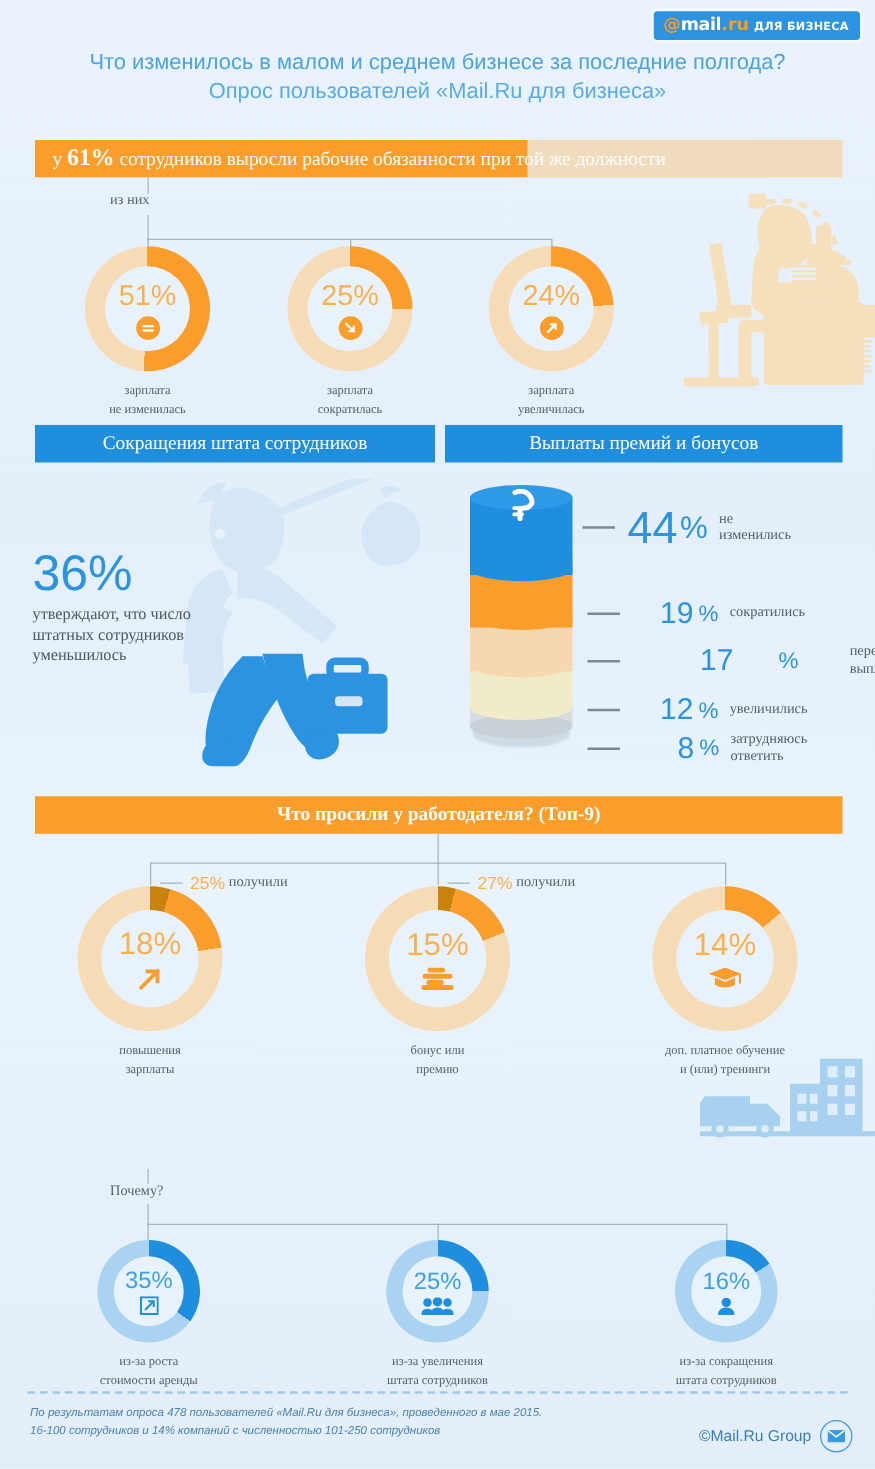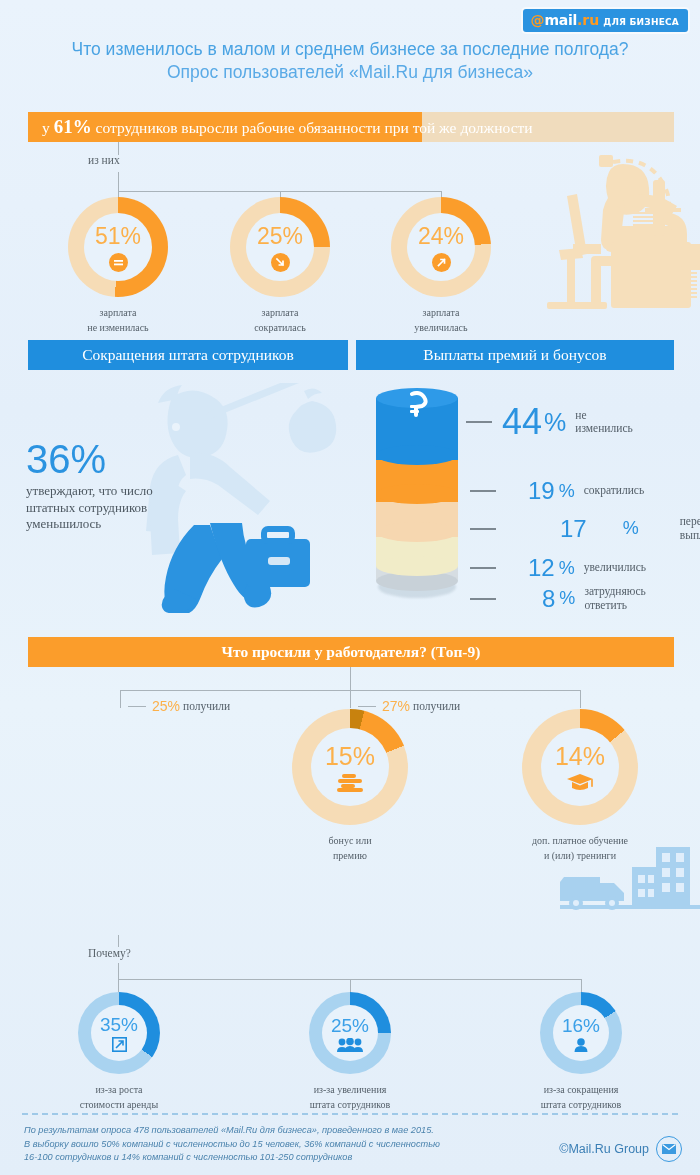--- a/index.html
+++ b/index.html
@@ -407,20 +407,33 @@
     <span style="color:#fcb04a;font-size:14px;font-family:'Liberation Sans',sans-serif;margin-left:6px;">25%</span>
     <span style="color:#55606a;font-size:11.5px;margin-left:3px;">получили</span>
   </div>
 
   <div style="position:absolute;left:358px;top:698px;display:flex;align-items:center;">
     <span style="width:18px;height:1px;background:#a9b3ba;display:inline-block;"></span>
     <span style="color:#fcb04a;font-size:14px;font-family:'Liberation Sans',sans-serif;margin-left:6px;">27%</span>
     <span style="color:#55606a;font-size:11.5px;margin-left:3px;">получили</span>
   </div>
 
+  <div class="donut" style="left:62px; top:709px;">
+    <div class="ring" style="width:116px;height:116px;background:conic-gradient(#c8820e 0 4.5%, #fb9d2b 4.5% 22.5%, #f6dcb6 22.5% 100%);"></div>
+    <div class="hole" style="left:19px;top:19px;width:78px;height:78px;">
+      <div class="pct" style="color:#fcb04a;font-size:25px;">18%</div>
+      <svg width="22" height="22" viewBox="0 0 22 22" style="margin-top:2px;">
+        <path d="M4 18 L17 5 M9 5 L17 5 L17 13" stroke="#fb9d2b" stroke-width="3" fill="none" stroke-linecap="square"></path>
+      </svg>
+    </div>
+    <div class="sub" style="top:124px;">
+      <div>повышения</div>
+      <div>зарплаты</div>
+    </div>
+  </div>
 
   <div class="donut" style="left:292px; top:709px;">
     <div class="ring" style="width:116px;height:116px;background:conic-gradient(#c8820e 0 4%, #fb9d2b 4% 19%, #f6dcb6 19% 100%);"></div>
     <div class="hole" style="left:19px;top:19px;width:78px;height:78px;">
       <div class="pct" style="color:#fcb04a;font-size:25px;">15%</div>
       <svg width="26" height="18" viewBox="0 0 26 18" style="margin-top:3px;">
         <g fill="#fb9d2b">
           <rect x="5" y="0" width="14" height="4" rx="2"></rect>
           <rect x="1" y="5" width="14" height="4" rx="2"></rect>
           <rect x="11" y="5" width="14" height="4" rx="2"></rect>
@@ -511,21 +524,20 @@
     </div>
     <div class="sub" style="top:90px;">
       <div>из-за сокращения</div>
       <div>штата сотрудников</div>
     </div>
   </div>
 
   <div class="foot-rule"></div>
   <div class="foot-txt">
     <div>По результатам опроса 478 пользователей «Mail.Ru для бизнеса», проведенного в мае 2015.</div>
-    <div>В выборку вошло 50% компаний с численностью до 15 человек, 36% компаний с численностью</div>
     <div>16-100 сотрудников и 14% компаний с численностью 101-250 сотрудников</div>
   </div>
   <div class="foot-brand">
     <span>©Mail.Ru Group</span>
     <span class="env-circle">
       <svg width="14" height="10" viewBox="0 0 14 10">
         <rect x="0.5" y="0.5" width="13" height="9" fill="#3b9ae0" stroke="#3b9ae0"></rect>
         <path d="M0.5 0.5 L7 5.5 L13.5 0.5" fill="none" stroke="#fff" stroke-width="1.1"></path>
       </svg>
     </span>

